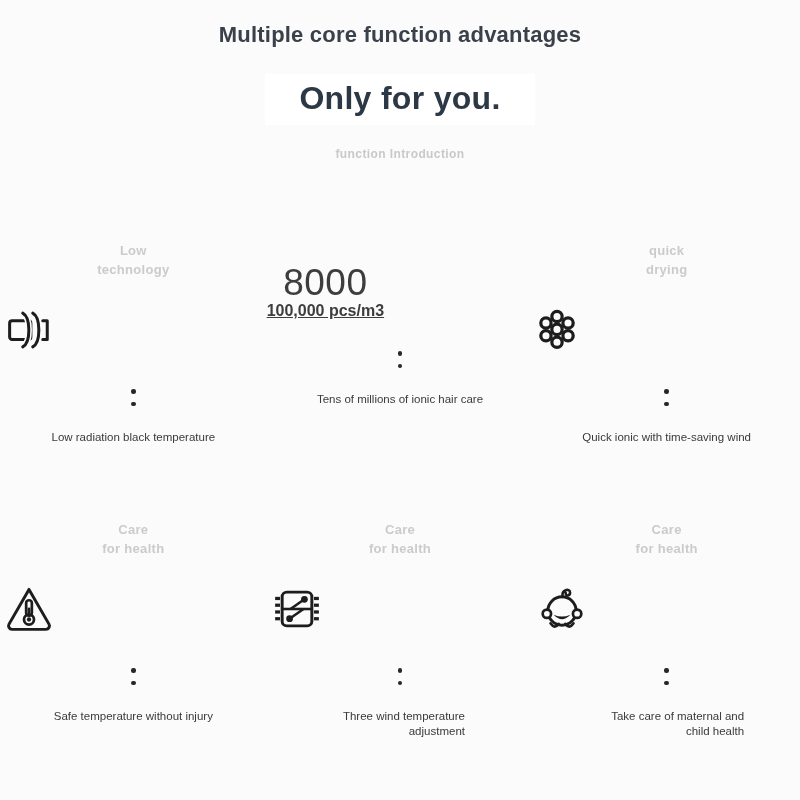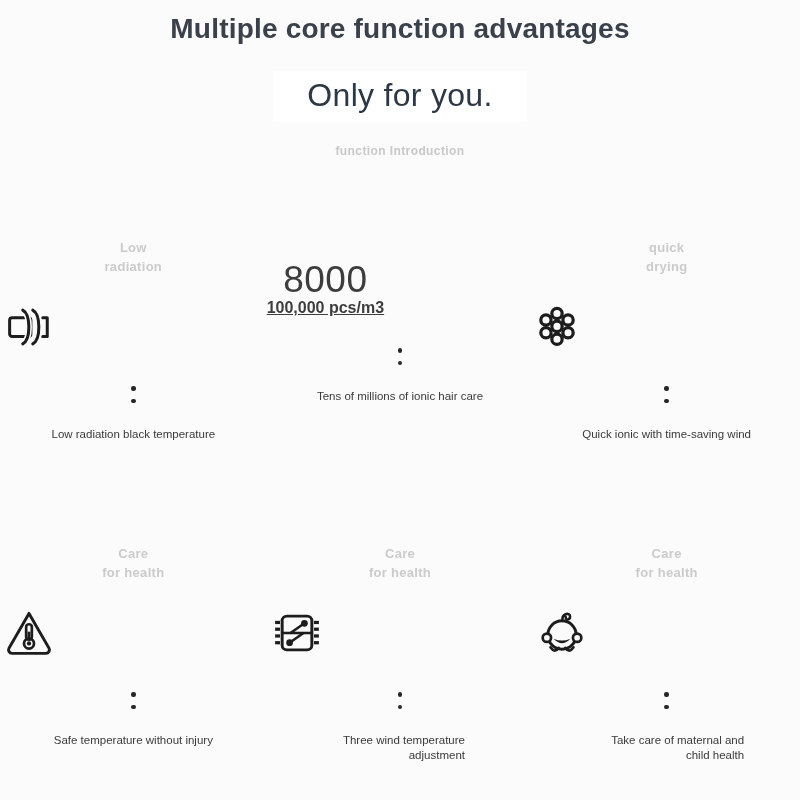--- a/index.html
+++ b/index.html
@@ -6,46 +6,46 @@
   body {
     width:800px; height:800px;
     background:#fbfbfb;
     font-family:"Liberation Sans", sans-serif;
     overflow:hidden;
   }
   .page { width:800px; height:800px; position:relative; }
 
   
   .title {
-    padding-top:13px;
+    padding-top:22px;
     text-align:center;
-    font-size:28px; font-weight:600;
+    font-size:22px; font-weight:600;
     color:#3a414b; letter-spacing:.2px;
   }
   .headline-wrap { text-align:center; margin-top:26px; }
   .headline {
     display:inline-block;
     background:#ffffff;
     padding:6px 34px 8px;
-    font-size:32px; font-weight:400;
+    font-size:32px; font-weight:700;
     color:#2c3845; letter-spacing:.3px;
   }
   .subtitle {
     margin-top:22px;
     text-align:center;
     font-size:12px; font-weight:700;
     color:#c9c9c9; letter-spacing:.4px;
   }
 
   
   .features {
     margin-top:80px;
     display:grid;
     grid-template-columns:repeat(3,1fr);
-    row-gap:102px;
+    row-gap:75px;
   }
   .cell { text-align:center; }
   .feat-label {
     font-size:13px; font-weight:700;
     color:#cbcbcb; line-height:19px; letter-spacing:.3px;
   }
   .icon-box {
     height:62px; margin-top:20px;
     display:flex; align-items:center; 
   }
@@ -86,21 +86,21 @@
     <span class="headline">Only for you.</span>
   </div>
 
   <div class="subtitle">function Introduction</div>
 
   <div class="features">
 
     <div class="cell">
       <div class="feat-label">
         <span>Low</span><br>
-        <span>radiation</span>
+        <span>technology</span>
       </div>
       <div class="icon-box">
         <svg width="58" height="50" viewBox="0 0 40 40" fill="none">
           <rect x="4.5" y="12.5" width="17" height="15" rx="2" stroke="#1d1d1d" stroke-width="2.4"></rect>
           <path d="M15,6.5 C21.5,10 21.5,30 15,33.5" stroke="#fbfbfb" stroke-width="5" stroke-linecap="round"></path>
           <path d="M15,6.5 C21.5,10 21.5,30 15,33.5" stroke="#1d1d1d" stroke-width="2.4" stroke-linecap="round"></path>
           <path d="M23,6.5 C29.5,10 29.5,30 23,33.5" stroke="#fbfbfb" stroke-width="5" stroke-linecap="round"></path>
           <path d="M23,6.5 C29.5,10 29.5,30 23,33.5" stroke="#1d1d1d" stroke-width="2.4" stroke-linecap="round"></path>
           <path d="M31,12.5 h3.6 v15 h-3.6" stroke="#1d1d1d" stroke-width="2.4" stroke-linecap="round" stroke-linejoin="round"></path>
         </svg>

